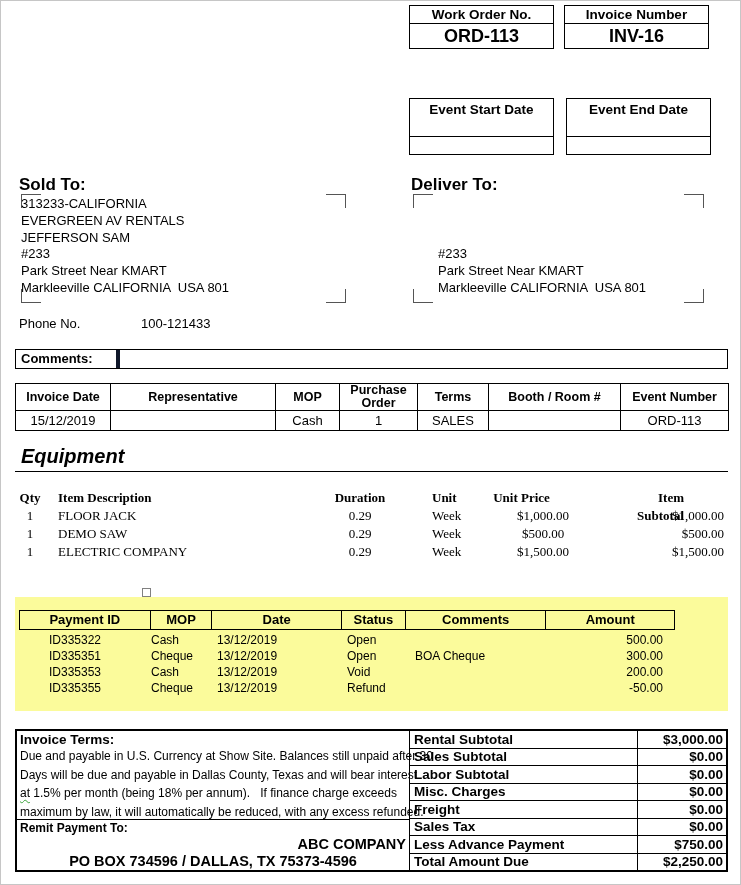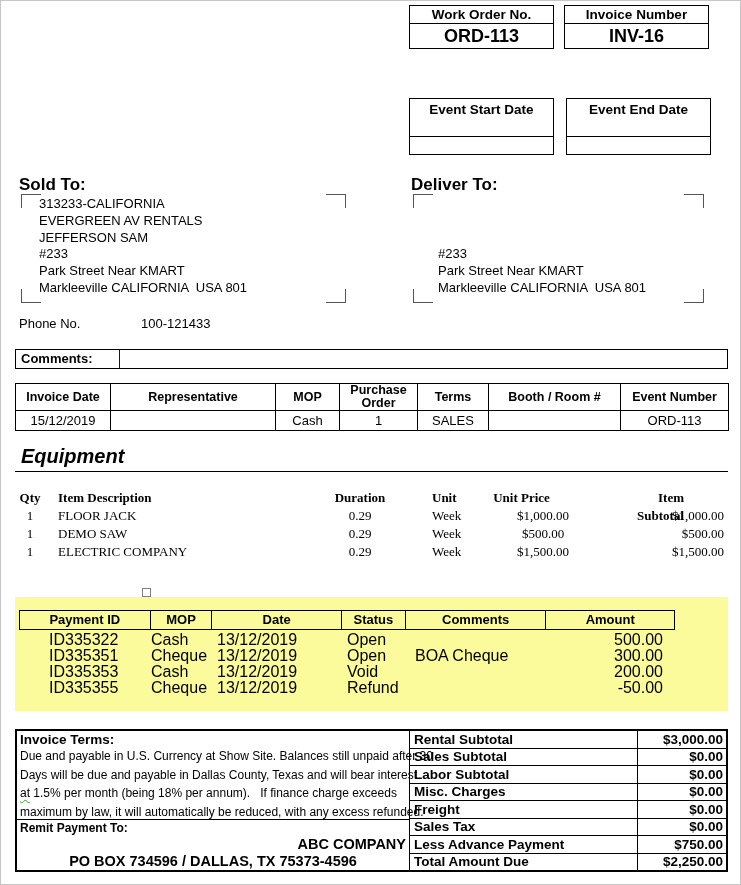--- a/index.html
+++ b/index.html
@@ -30,21 +30,21 @@
   .bracket.tl { border-left: 1px solid #555; border-top: 1px solid #555; }
   .bracket.tr { border-right: 1px solid #555; border-top: 1px solid #555; }
   .bracket.bl { border-left: 1px solid #555; border-bottom: 1px solid #555; }
   .bracket.br { border-right: 1px solid #555; border-bottom: 1px solid #555; }
 
   .phone-label { position: absolute; left: 18px; top: 315px; font-size: 13px; }
   .phone-value { position: absolute; left: 140px; top: 315px; font-size: 13px; }
 
   
   .comments-bar { position: absolute; left: 14px; top: 348px; width: 713px; height: 20px; border: 1px solid #000; display: flex; }
-  .comments-label { width: 104px; border-right: 1px solid #0f172a; font-weight: bold; font-size: 13px; line-height: 18px; padding-left: 5px; }
+  .comments-label { width: 104px; border-right: 4px solid #0f172a; font-weight: bold; font-size: 13px; line-height: 18px; padding-left: 5px; }
   .comments-value { flex: 1; font-size: 13px; line-height: 18px; padding-left: 5px; }
 
   
   .order-info { position: absolute; left: 14px; top: 382px; width: 713px; border-collapse: collapse; table-layout: fixed; }
   .order-info th, .order-info td { border: 1px solid #000; text-align: center; overflow: hidden; }
   .order-info th { font-weight: bold; font-size: 12.5px; height: 27px; line-height: 13px; vertical-align: middle; }
   .order-info td { font-size: 13px; height: 20px; }
 
   
   .equip-title { position: absolute; left: 20px; top: 444px; font-weight: bold; font-style: italic; font-size: 20px; }
@@ -61,21 +61,21 @@
   .eq-head .eq-c5 { padding-right: 43px; }
   .eq-head .eq-c6 { padding-right: 40px; }
 
   
   .pay-highlight { position: absolute; left: 14px; top: 596px; width: 713px; height: 114px; }
   .pay-handle { position: absolute; left: 141px; top: 587px; width: 9px; height: 9px; border: 1.5px solid #808080; background: #fff; }
   .pay-table { position: absolute; left: 4px; top: 13px; width: 656px; }
   .pay-head { display: flex; border: 1px solid #000; height: 20px; }
   .pay-head .ph-cell { font-weight: bold; font-size: 13px; text-align: center; line-height: 18px; }
   .pay-head .ph-cell + .ph-cell { border-left: 1px solid #000; }
-  .pay-row { display: flex; height: 16px; line-height: 16px; font-size: 16px; }
+  .pay-row { display: flex; height: 16px; line-height: 16px; font-size: 12px; }
   .pay-rows { margin-top: 2px; }
   .pc1 { width: 130px; padding-left: 30px; }
   .pc2 { width: 62px;  padding-left: 2px; }
   .pc3 { width: 130px; padding-left: 6px; }
   .pc4 { width: 64px;  padding-left: 6px; }
   .pc5 { width: 141px; padding-left: 10px; }
   .pc6 { width: 129px; text-align: right; padding-right: 12px; }
   .pay-head .pc1, .pay-head .pc2, .pay-head .pc3, .pay-head .pc4, .pay-head .pc5, .pay-head .pc6 { padding: 0; }
 
   
@@ -117,21 +117,21 @@
   <div class="event-box" style="left:565px; top:97px;">
     <div class="ev-label">Event End Date</div>
     <div class="ev-value"></div>
   </div>
 
   <div class="party-heading" style="left:18px; top:174px;">Sold To:</div>
   <div class="bracket tl" style="left:20px; top:193px;"></div>
   <div class="bracket tr" style="left:325px; top:193px;"></div>
   <div class="bracket bl" style="left:20px; top:288px;"></div>
   <div class="bracket br" style="left:325px; top:288px;"></div>
-  <div class="addr-block" style="left:38px; top:195px;">
+  <div class="addr-block" style="left:20px; top:195px;">
     <div class="addr-line">313233-CALIFORNIA</div>
     <div class="addr-line">EVERGREEN AV RENTALS</div>
     <div class="addr-line">JEFFERSON SAM</div>
     <div class="addr-line">#233</div>
     <div class="addr-line">Park Street Near KMART</div>
     <div class="addr-line">Markleeville CALIFORNIA  USA 801</div>
   </div>
 
   <div class="party-heading" style="left:410px; top:174px;">Deliver To:</div>
   <div class="bracket tl" style="left:412px; top:193px;"></div>

